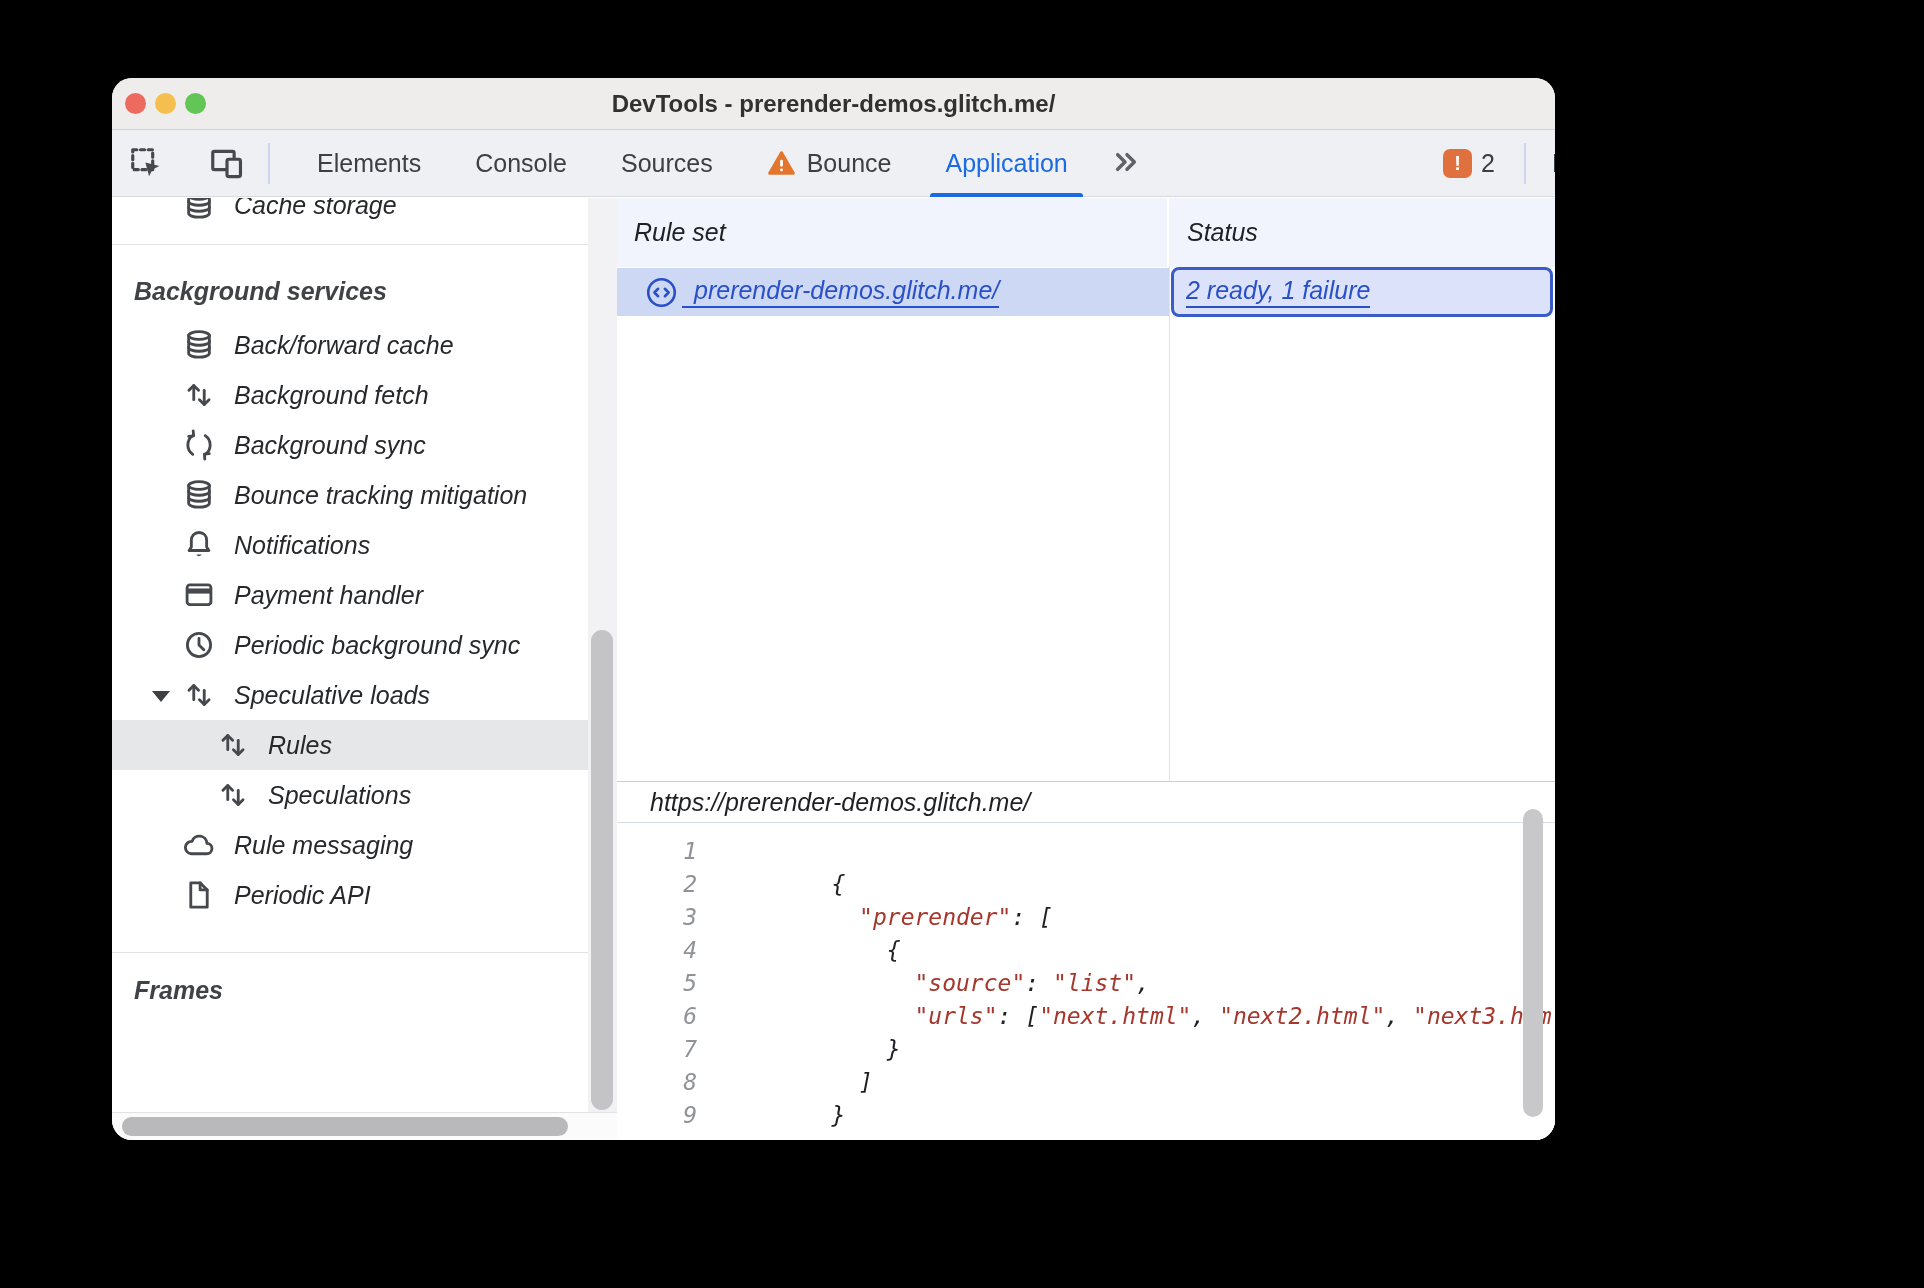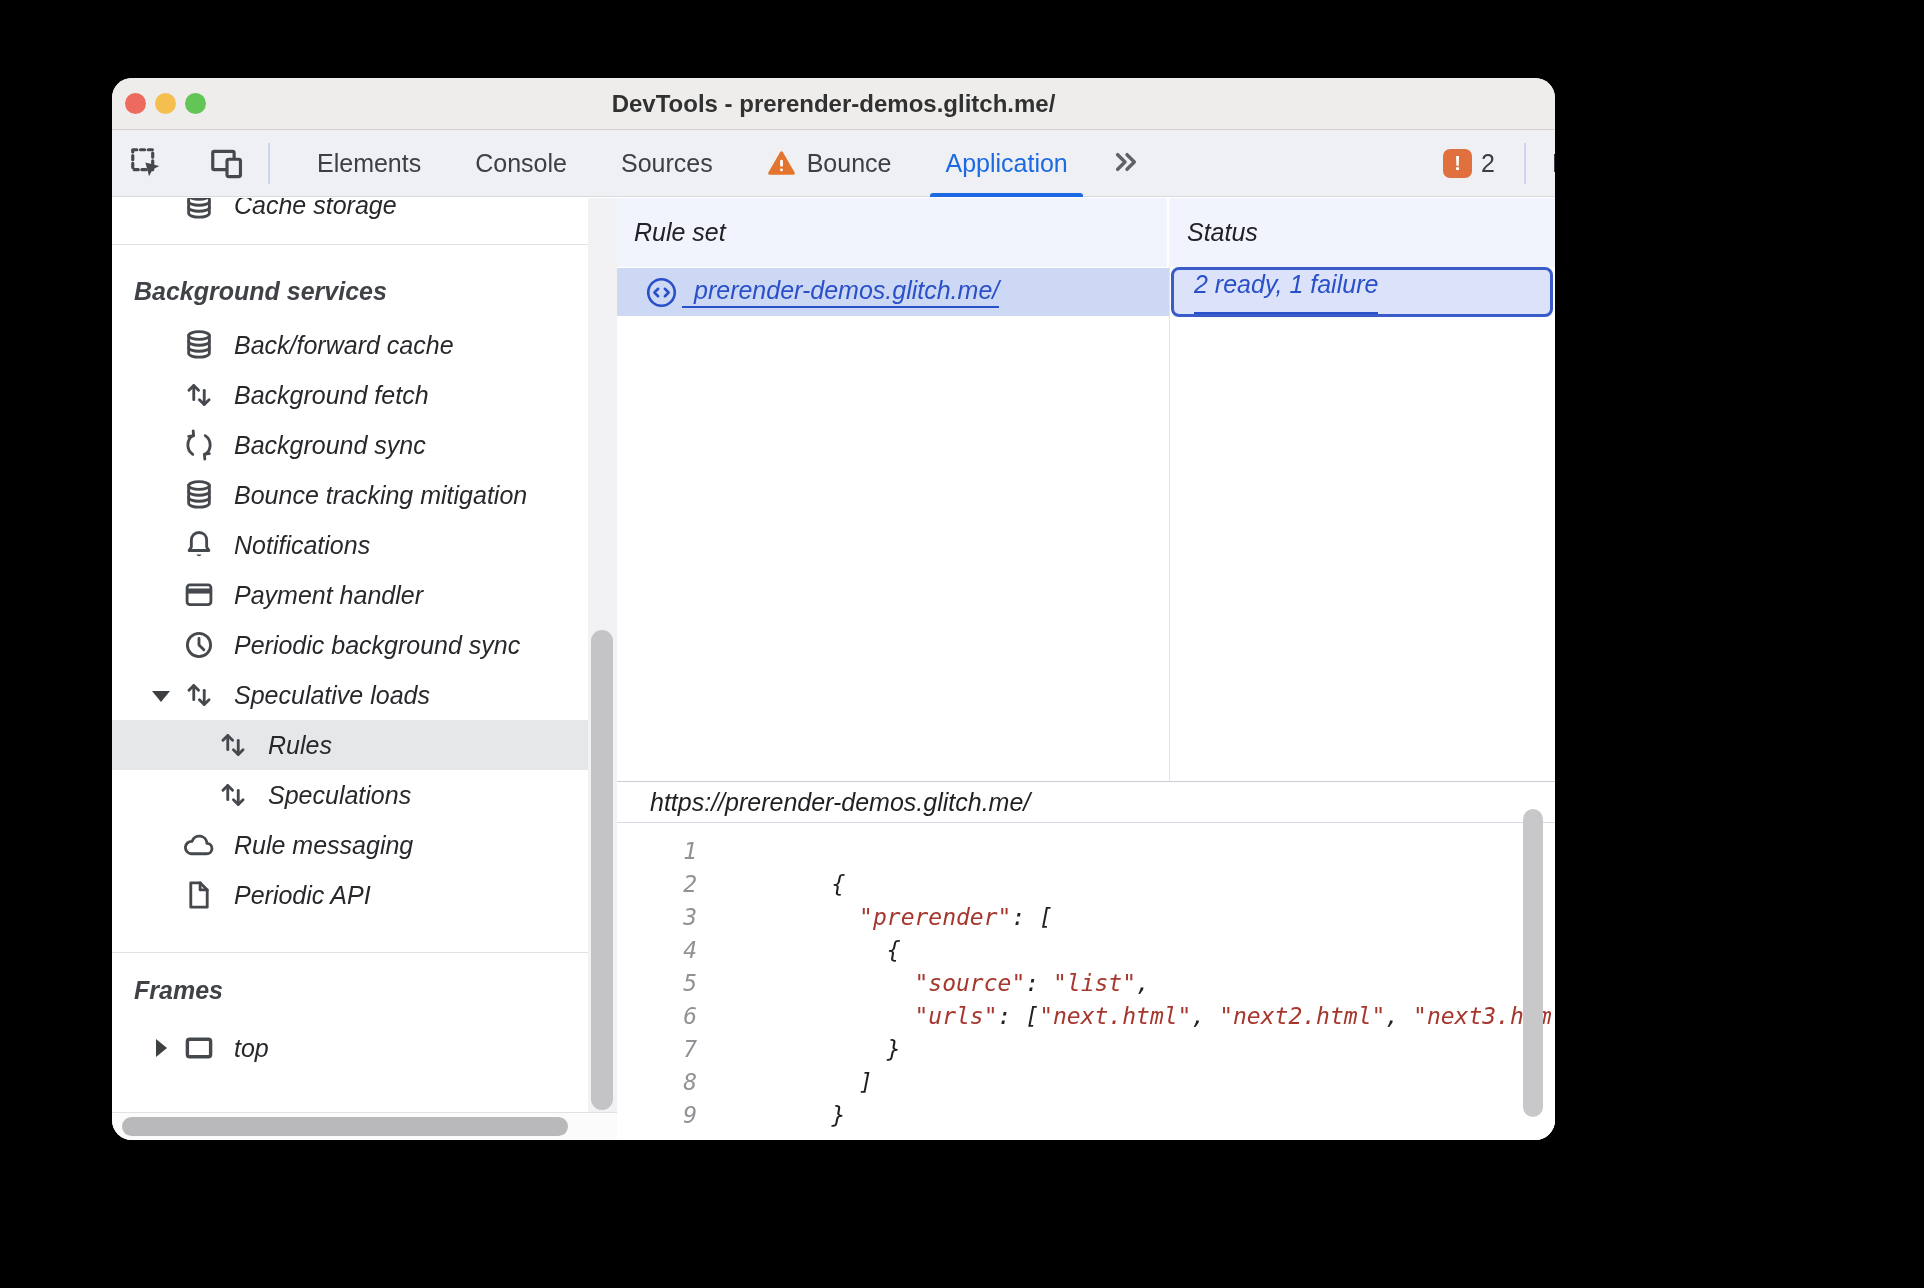--- a/index.html
+++ b/index.html
@@ -83,21 +83,21 @@
   .grid-header{position:absolute;left:0;top:0;right:0;height:69px;background:var(--table-header-bg);}
   .h-cell{position:absolute;top:0;height:69px;line-height:69px;font-size:25px;color:#202225;cursor:pointer;}
   .h-rule{left:0;width:552px;padding-left:17px;border-right:2px solid #fff;}
   .h-status{left:554px;right:0;padding-left:16px;}
   .grid-row{position:absolute;left:0;top:70px;right:0;height:48px;cursor:pointer;}
   .cell-rule{position:absolute;left:0;top:0;width:552px;height:48px;background:var(--selected-row-bg);display:flex;align-items:center;padding-left:26px;}
   .cell-rule .ricon{width:37px;height:37px;flex:none;}
   .cell-rule .ricon svg{width:37px;height:37px;}
   .ulink{font-size:25px;color:var(--link-blue);border-bottom:2px solid var(--link-blue);padding-bottom:1px;cursor:pointer;white-space:nowrap;}
   .cell-rule .ulink{margin-left:2px;padding-left:12px;}
-  .cell-status{position:absolute;left:554px;right:2px;top:-1px;height:50px;border:3px solid var(--focus-ring);border-radius:8px;background:var(--status-cell-bg);display:flex;padding-left:20px;}
+  .cell-status{position:absolute;left:554px;right:2px;top:-1px;height:50px;border:3px solid var(--focus-ring);border-radius:8px;background:var(--status-cell-bg);display:flex;align-items:center;padding-left:12px;}
 
   
   .preview{position:absolute;left:0;top:583px;right:0;bottom:0;background:#fff;border-top:1px solid #c9cdd6;}
   .preview-header{height:41px;line-height:41px;padding-left:33px;font-size:25px;color:#1f2023;border-bottom:1px solid #d5dbe7;}
   .code{position:absolute;left:0;top:42px;right:0;bottom:0;padding-top:11px;font-family:"DejaVu Sans Mono",monospace;font-size:23px;line-height:33px;}
   .code-line{display:flex;}
   .lnum{width:80px;text-align:right;color:#8f9296;flex:none;}
   .ltext{white-space:pre;margin-left:79px;color:#202124;}
   .tok-string{color:var(--code-string-red);}
   .code-vthumb{position:absolute;right:12px;top:27px;width:20px;height:308px;background:#c8c8ca;border-radius:10px;}
@@ -288,27 +288,20 @@
         </div>
         <div class="srow">
           <span class="sicon"><svg viewBox="0 0 24 24" fill="none" stroke="#45484c" stroke-width="2" stroke-linecap="round" stroke-linejoin="round">
               <path d="M6.2 3.4h6.6l5 5v12.2H6.2z"></path>
               <path d="M12.8 3.4v5h5"></path>
             </svg></span>
           <span class="slabel">Periodic API</span>
         </div>
         <div class="sdivider sd2"></div>
         <div class="sheader h2">Frames</div>
-        <div class="srow">
-          <span class="caret-right"></span>
-          <span class="sicon"><svg viewBox="0 0 24 24" fill="none" stroke="#45484c" stroke-width="2.4" stroke-linecap="round" stroke-linejoin="round">
-              <rect x="3.8" y="5.8" width="16.4" height="12.4" rx="1.6"></rect>
-            </svg></span>
-          <span class="slabel">top</span>
-        </div>
       </div>
 
     <div class="gutter">
       <div class="vthumb"></div>
     </div>
     <div class="bottom-strip">
       <div class="hthumb"></div>
     </div>
 
     <div class="main">

